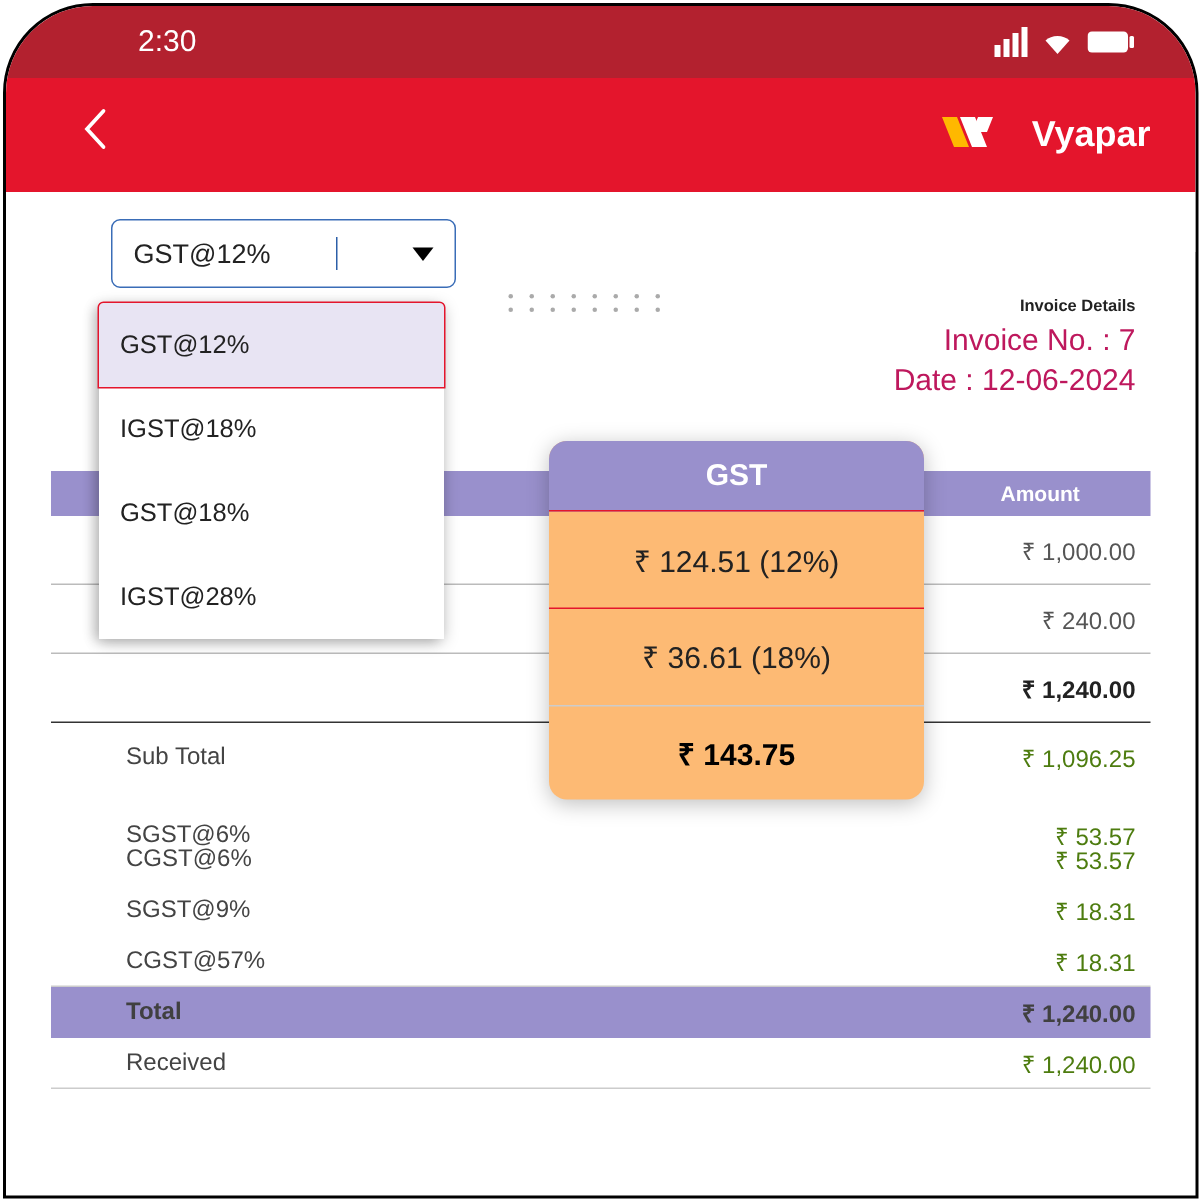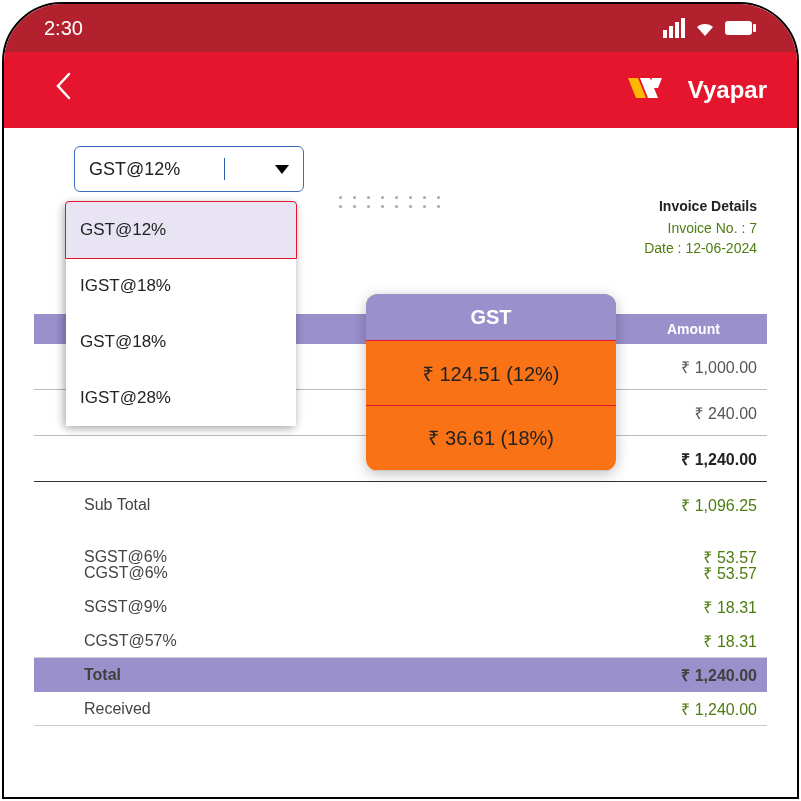--- a/index.html
+++ b/index.html
@@ -27,20 +27,21 @@
       height: 48px;
       display: flex;
       align-items: center;
       justify-content: space-between;
       padding: 0 40px;
       color: #fff;
     }
     .status-time {
       font-size: 20px;
       font-weight: 500;
+      margin-left: 48px;
     }
     .status-icons {
       display: flex;
       gap: 8px;
       align-items: center;
     }
     .bars-icon {
       display: flex;
       align-items: flex-end;
       gap: 2px;
@@ -142,28 +143,28 @@
       position: relative;
       z-index: 1;
     }
     .invoice-details {
       position: absolute;
       top: 70px;
       right: 40px;
       text-align: right;
     }
     .invoice-details .heading {
-      font-size: 14px;
+      font-size: 11px;
       font-weight: 700;
       color: #222;
       margin-bottom: 6px;
     }
     .invoice-details .line {
-      font-size: 14px;
-      color: #4d7c0f;
+      font-size: 20px;
+      color: #be185d;
       margin-bottom: 4px;
     }
     .table-header {
       position: absolute;
       top: 186px;
       left: 30px;
       right: 30px;
       height: 30px;
       background: #9990cc;
       color: #fff;
@@ -208,21 +209,21 @@
       background: #9990cc;
       color: #fff;
     }
     .summary-row.total-bar .label,
     .summary-row.total-bar .value { color: #404040; font-weight: 700; }
     .gst-popover {
       position: absolute;
       top: 166px;
       left: 362px;
       width: 250px;
-      background: #f97316;
+      background: #fdba74;
       border-radius: 12px;
       box-shadow: 0 3px 14px rgba(0,0,0,0.25);
       z-index: 25;
       overflow: hidden;
     }
     .gst-popover .gst-head {
       background: #9990cc;
       color: #fff;
       text-align: center;
       font-size: 20px;
@@ -382,20 +383,21 @@
     </div>
     <div class="summary-row border-b" style="top:564px">
       <span class="label">Received</span>
       <span class="value">₹ 1,240.00</span>
     </div>
 
     <div class="gst-popover">
       <div class="gst-head">GST</div>
       <div class="gst-row highlight">₹ 124.51 (12%)</div>
       <div class="gst-row">₹ 36.61 (18%)</div>
+      <div class="gst-total">₹ 143.75</div>
     </div>
 
     <div class="dropdown-group">
       <div class="dropdown-field">
         <span>GST@12%</span>
         <div class="caret-wrap">
           <span class="cursor-bar"></span>
           <span class="caret-down"></span>
         </div>
       </div>

